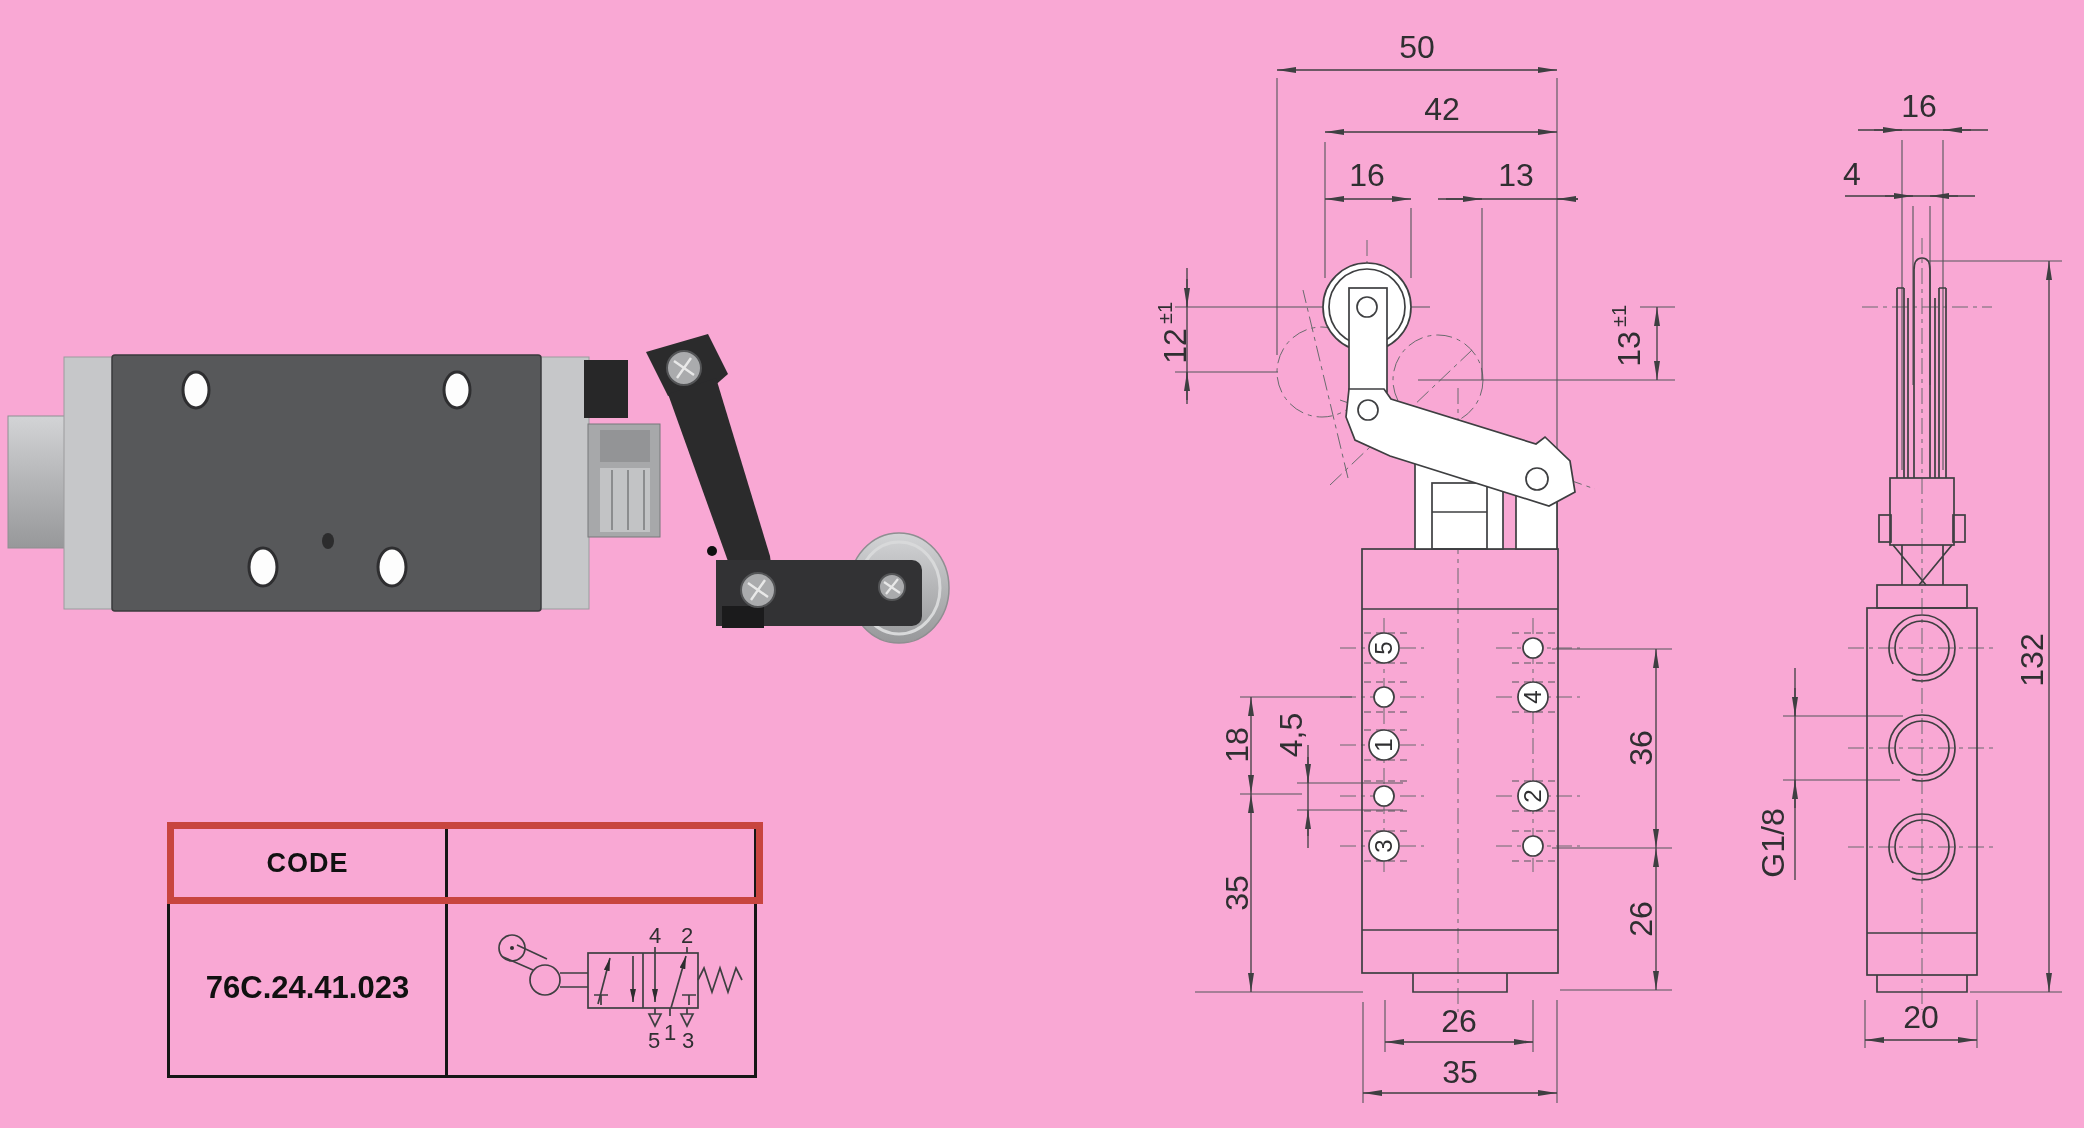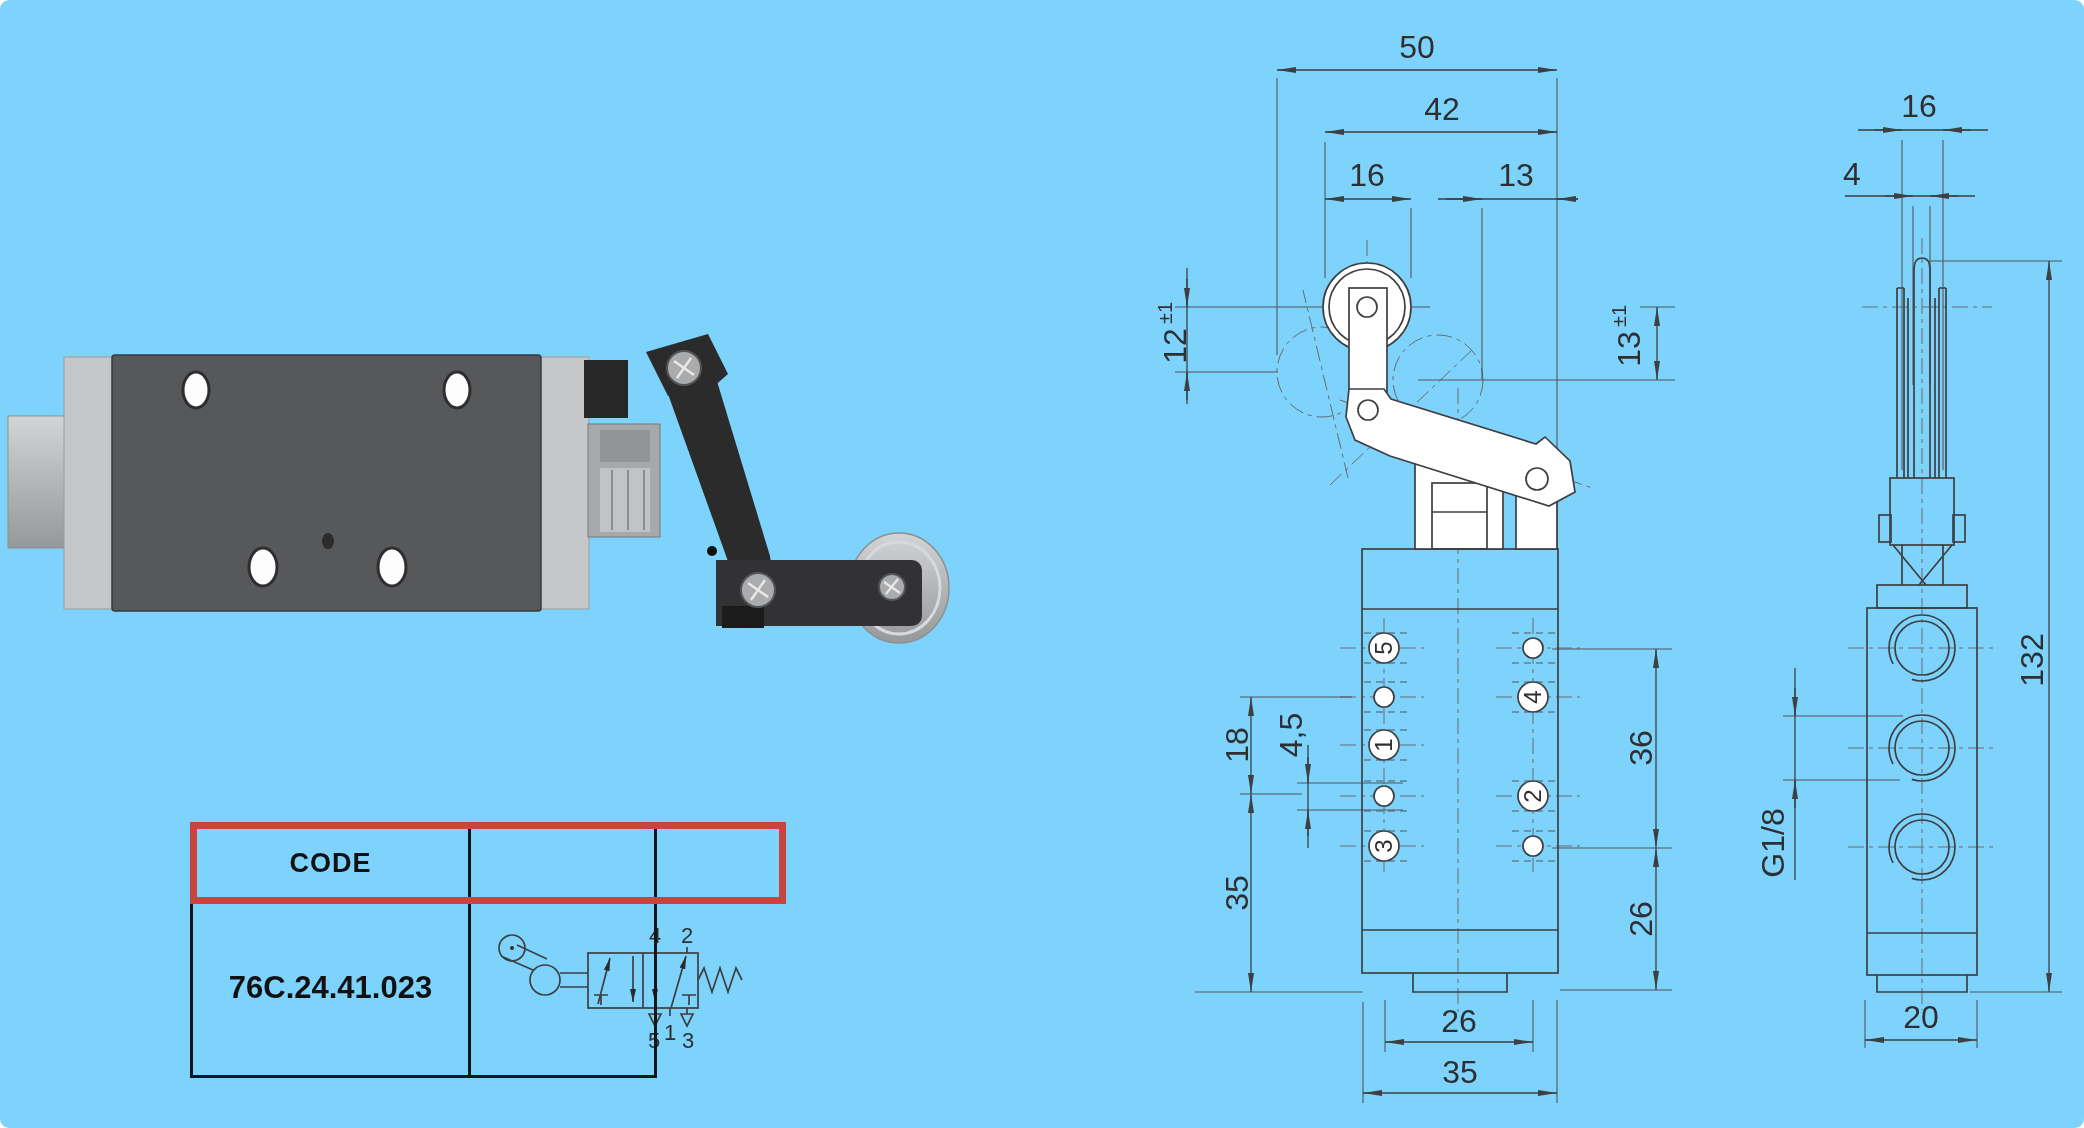--- a/index.html
+++ b/index.html
@@ -1,37 +1,37 @@
 <!DOCTYPE html>
 <html><head>
 <meta charset="utf-8">
 <style>
   html,body{margin:0;padding:0;background:#fff;}
-  .page{position:relative;width:2084px;height:1128px;background:#7dd3fc;overflow:hidden;
-        font-family:"Liberation Sans", sans-serif;border-radius:9px;}
+  .page{position:relative;width:2084px;height:1128px;background:#f9a8d4;overflow:hidden;
+        font-family:"Liberation Sans", sans-serif;}
   .page > svg{position:absolute;left:0;top:0;}
 
   
   .ln{stroke:#3e3f41;stroke-width:1.7;fill:none}
   .lw{stroke:#3e3f41;stroke-width:1.7;fill:#fff}
   .thin{stroke:#55565a;stroke-width:1.1;fill:none}
   .dim{stroke:#3e3f41;stroke-width:1.3;fill:none}
   .cl{stroke:#6a6b6e;stroke-width:1;fill:none;stroke-dasharray:16 5 4 5}
   .hid{stroke:#55565a;stroke-width:1.1;fill:none;stroke-dasharray:7 5}
   .arr2{marker-start:url(#ar);marker-end:url(#ar)}
   .arrE{marker-end:url(#ar)}
   .sarr{marker-end:url(#ars)}
   text{font-family:"Liberation Sans", sans-serif;fill:#2f2f31;}
   .dt{font-size:32px;text-anchor:middle}
   .dts{font-size:20px;text-anchor:start}
   .pt{font-size:24px;text-anchor:middle}
   .st{font-size:22px;text-anchor:middle}
 
   
-  .spec-table{position:absolute;left:190px;top:822px;width:467px;height:256px;
+  .spec-table{position:absolute;left:167px;top:822px;width:590px;height:256px;
               border:3px solid #161616;box-sizing:border-box;background:transparent;}
   .spec-divider{position:absolute;left:275px;top:0;bottom:0;width:3px;background:#161616;}
   .spec-header{position:absolute;left:0;top:0;right:0;height:76px;display:flex;}
   .spec-header .cell{display:flex;align-items:center;justify-content:center;
               font-weight:bold;font-size:27px;letter-spacing:1px;color:#111;}
   .spec-header .c1{width:275px;}
   .spec-header .c2{flex:1;}
   .red-frame{position:absolute;left:-3px;top:-3px;width:596px;height:82px;
               border:7px solid #c8453f;box-sizing:border-box;pointer-events:none;}
   .spec-body{position:absolute;left:0;top:76px;bottom:0;right:0;display:flex;}

